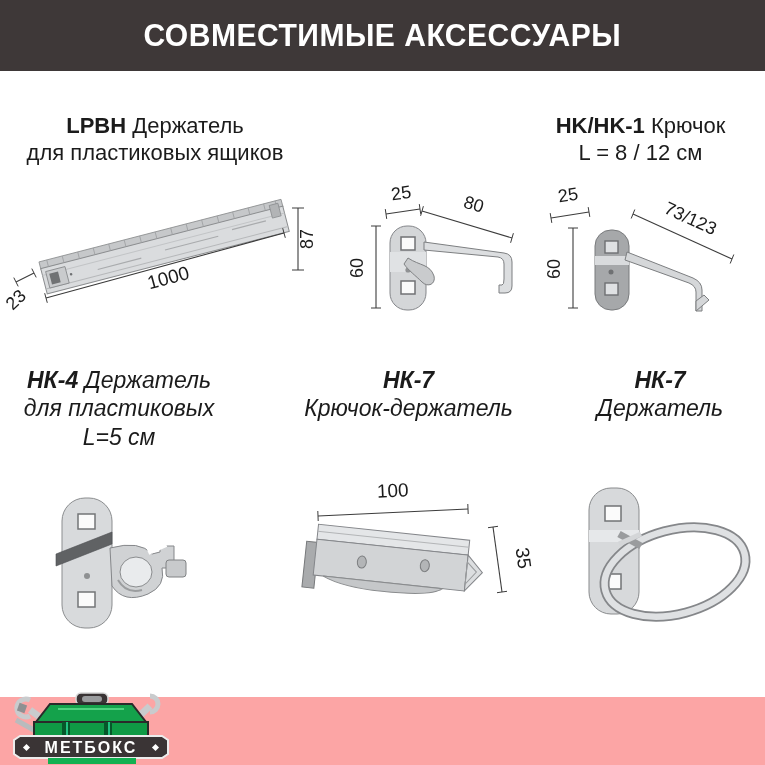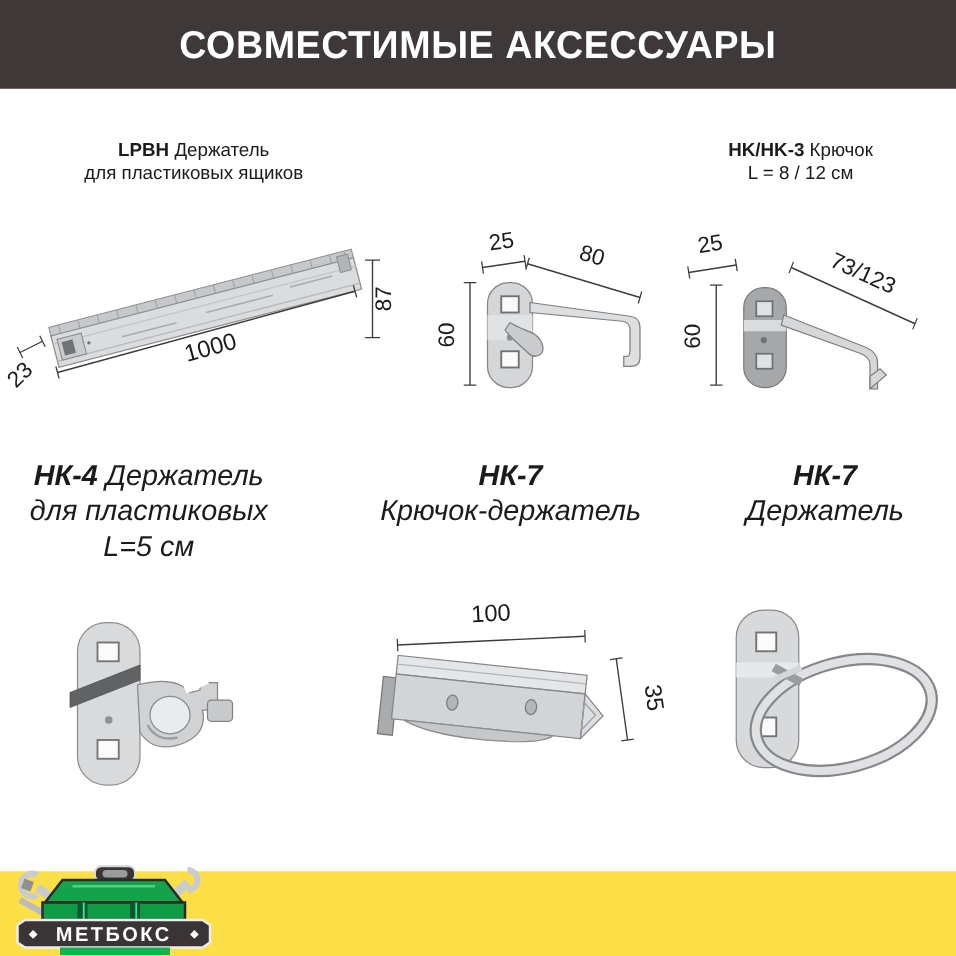--- a/index.html
+++ b/index.html
@@ -2,25 +2,25 @@
 <html><head>
 <meta charset="utf-8">
 <style>
   html,body{margin:0;padding:0;background:#ffffff;}
   .page{position:relative;width:765px;height:765px;background:#ffffff;overflow:hidden;
         font-family:"Liberation Sans",sans-serif;color:#1b1b1b;}
   .header{position:absolute;top:0;left:0;width:765px;height:71px;background:#3E3838;
           display:flex;align-items:center;justify-content:center;}
   .header-title{color:#ffffff;font-size:31px;font-weight:bold;letter-spacing:.5px;margin:0;
                 transform:scaleX(.97);}
-  .footer{position:absolute;left:0;bottom:0;width:765px;height:68px;background:#fde047;}
+  .footer{position:absolute;left:0;bottom:0;width:765px;height:68px;background:#fca5a5;}
   .logo{position:absolute;left:6px;top:-5px;}
   .product{position:absolute;}
   .ptitle{text-align:center;line-height:1.23;}
-  .row1 .ptitle{font-size:15px;}
+  .row1 .ptitle{font-size:22px;}
   .row2 .ptitle{font-size:23px;font-style:italic;}
   .model{font-weight:bold;}
   .drawing{position:absolute;}
   .dim line{stroke:#3c3c3c;stroke-width:1.1;}
   .dim .tick{stroke:#3c3c3c;stroke-width:1;fill:none;}
   .dimlabel{font-family:"Liberation Sans",sans-serif;font-size:18px;fill:#1b1b1b;text-anchor:middle;}
   .biglabel{font-size:19px;}
   .logo-text{font-family:"Liberation Sans",sans-serif;font-weight:bold;font-size:16px;fill:#ffffff;
              letter-spacing:2px;text-anchor:middle;}
 </style>
@@ -92,21 +92,21 @@
       <g class="dim">
         <line x1="26" y1="46" x2="26" y2="128"></line>
         <path class="tick" d="M21 46 H31 M21 128 H31"></path>
         <text class="dimlabel" transform="translate(13 88) rotate(-90)">60</text>
       </g>
     </svg>
   </div>
 
   <div class="product row1" style="left:528px;top:112px;width:225px;height:230px;">
     <div class="ptitle">
-      <span class="model">HK/HK-3</span>
+      <span class="model">HK/HK-1</span>
       <span>Крючок</span><br>
       <span>L = 8 / 12 см</span>
     </div>
     <svg class="drawing" style="left:17px;top:68px;" width="220" height="158" viewBox="0 0 220 158">
       <rect x="50" y="50" width="34" height="80" rx="16" fill="#a6a8aa" stroke="#797b7d"></rect>
       <rect x="50" y="76" width="34" height="9" fill="#d9dbdd"></rect>
       <rect x="60" y="61" width="13" height="12" fill="#dfe1e3" stroke="#6e7072" stroke-width="1.4"></rect>
       <rect x="60" y="103" width="13" height="12" fill="#dfe1e3" stroke="#6e7072" stroke-width="1.4"></rect>
       <circle cx="66" cy="92" r="2.5" fill="#6f7173"></circle>
       <path d="M82 72 L148 98 Q157 102 157 110 L157 131 L151 131 L151 112 Q151 106 144 103 L80 80 Z" fill="#d5d7d9" stroke="#7c7e80"></path>

